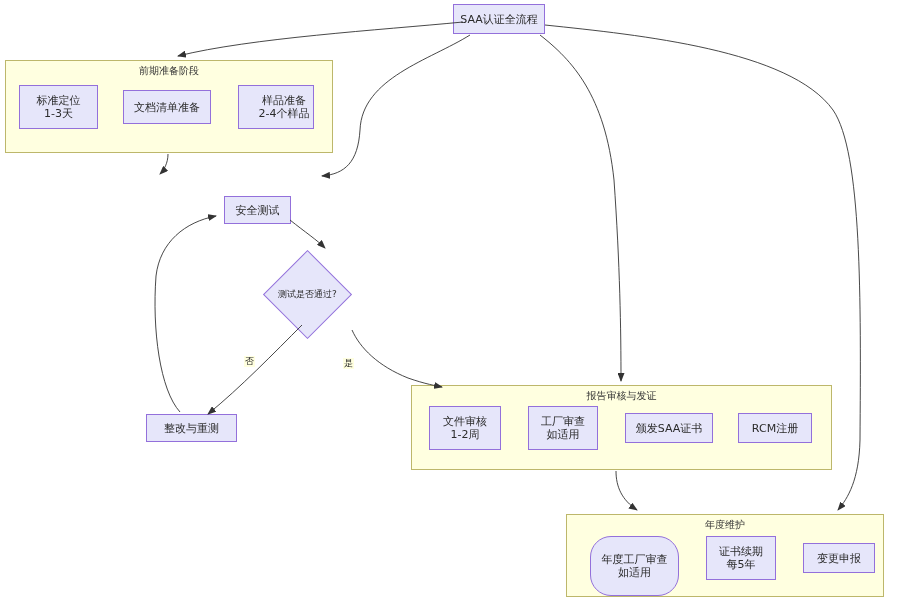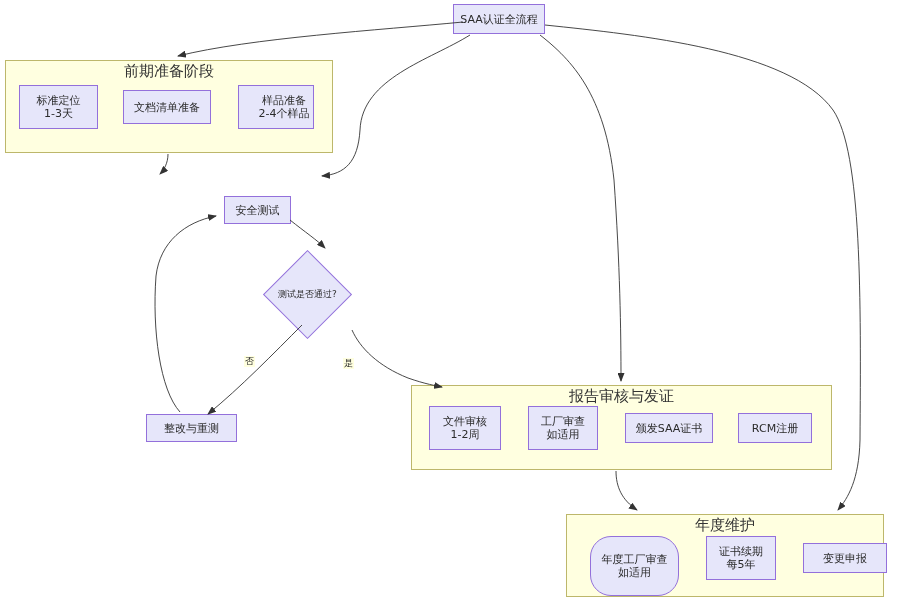--- a/index.html
+++ b/index.html
@@ -26,21 +26,21 @@
     background: #FFFFE0;
     border: 1px solid #BDB76B;
     box-sizing: border-box;
   }
   .cluster-label {
     position: absolute;
     top: 4px;
     left: 0;
     width: 100%;
     text-align: center;
-    font-size: 15px;
+    font-size: 10px;
     color: #333333;
     line-height: 12px;
     white-space: nowrap;
   }
   .node {
     position: absolute;
     background: #E6E6FA;
     border: 1px solid #9370DB;
     box-sizing: border-box;
     display: flex;
@@ -209,18 +209,18 @@
     <div class="node" style="left:590px; top:536px; width:89px; height:60px;border-radius:21px;">
       <span>年度工厂审查</span>
       <span class="l2">如适用</span>
     </div>
 
     <div class="node" style="left:706px; top:536px; width:70px; height:44px;">
       <span>证书续期</span>
       <span class="l2">每5年</span>
     </div>
 
-    <div class="node" style="left:803px; top:543px; width:84px; height:30px;">
+    <div class="node" style="left:803px; top:543px; width:72px; height:30px;">
       <span>变更申报</span>
     </div>
 
   </div>
 </div>
 
 </body></html>

